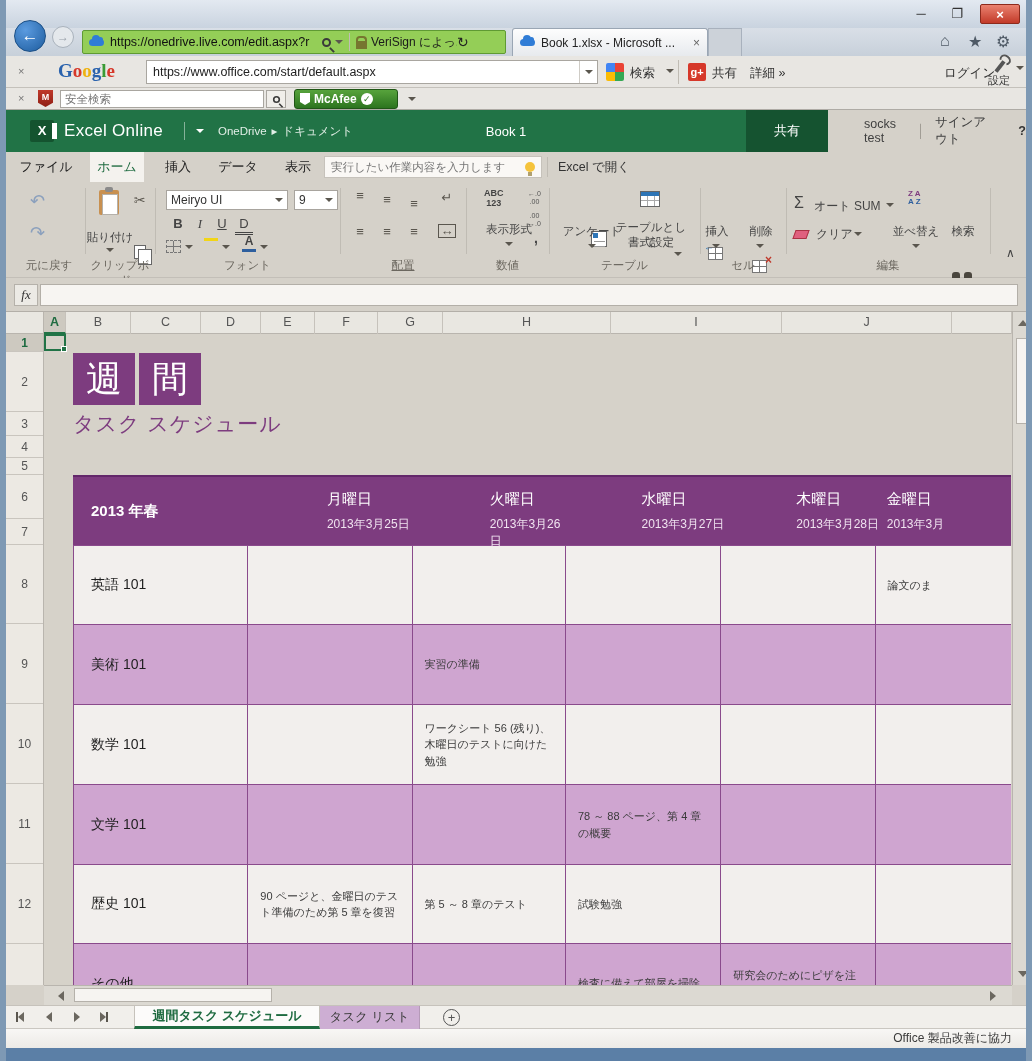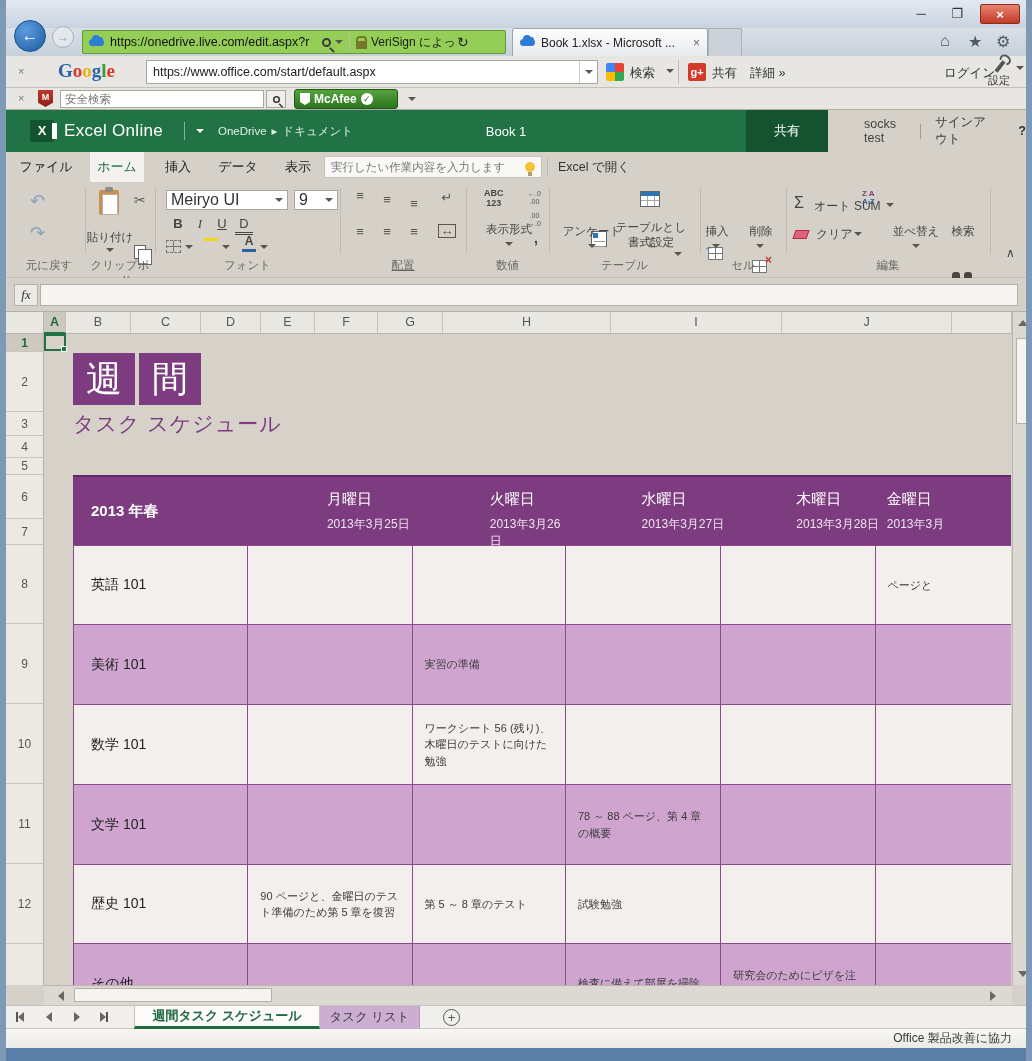--- a/index.html
+++ b/index.html
@@ -89,21 +89,21 @@
   #ribbon { left:0; top:182px; width:1020px; height:96px; background:#d5d1c9; border-bottom:1px solid #c3bfb8; }
   .glabel2 { position:absolute; top:76px; height:16px; font-size:11.5px; color:#6b675f; text-align:center; }
   .gsep { position:absolute; top:6px; height:66px; }
   .ric { color:#5a564e; }
   .undoarrow { font-size:18px; color:#8ba0bd; }
   .icon-clip { width:20px; height:25px; background:#c89050; border-radius:2px; position:relative; }
   .icon-clip::before { content:""; position:absolute; left:3px; top:4px; width:14px; height:19px; background:#fff; border:1px solid #b5b1aa; }
   .icon-clip::after { content:""; position:absolute; left:6px; top:-3px; width:8px; height:5px; background:#8a8a8a; border-radius:2px; }
   .icon-copy { width:12px; height:14px; border:1px solid #666; background:#fff; position:relative; }
   .icon-copy::after { content:""; position:absolute; left:3px; top:3px; width:12px; height:14px; border:1px solid #666; background:#fff; }
-  .selbox { background:#fff; border:1px solid #a8a49e; height:20px; display:flex; align-items:center; font-size:16px; color:#333; padding:0 4px; justify-content:space-between; }
+  .selbox { background:#fff; border:1px solid #a8a49e; height:20px; display:flex; align-items:center; font-size:12px; color:#333; padding:0 4px; justify-content:space-between; }
   .fmtbtn { font-size:13px; color:#444; width:18px; height:17px; text-align:center; line-height:16px; }
   .icon-borderbox { width:15px; height:13px; border:1px dashed #777; background:linear-gradient(#777,#777) center/100% 1px no-repeat, linear-gradient(#777,#777) center/1px 100% no-repeat; }
   .icon-fill { width:13px; height:9px; background:#8a867e; clip-path:polygon(20% 0,100% 55%,55% 100%,0 40%); }
   .cbar { display:block; width:14px; height:3px; margin-top:1px; }
   .alico { font-size:13px; color:#5a564e; width:18px; text-align:center; }
   .tinytxt { font-size:7px; color:#555; line-height:8px; text-align:center; }
   .icon-survey { width:16px; height:16px; border:1px solid #666; background:#fff; position:relative; }
   .icon-survey::before { content:""; position:absolute; left:1px; top:1px; width:5px; height:5px; background:#2e75b6; }
   .icon-survey::after { content:""; position:absolute; left:2px; top:9px; width:11px; height:4px; border-top:1px solid #999; border-bottom:1px solid #999; }
   .icon-table { width:20px; height:16px; border:1px solid #666; background:
@@ -377,21 +377,21 @@
       </div>
     <div class="rib-lbl" style="left:734px;top:42px;width:42px;">削除</div>
     <span class="abs caret" style="left:750px;top:62px;"></span>
 
     <div class="abs" style="left:788px;top:12px;font-size:16px;color:#444;">Σ</div>
     <div class="abs" style="left:808px;top:16px;font-size:12px;color:#444;">オート SUM</div>
     <span class="abs caret" style="left:880px;top:21px;"></span>
     <div class="abs icon-eraser" style="left:788px;top:48px;"></div>
     <div class="abs" style="left:810px;top:44px;font-size:12px;color:#444;">クリア</div>
     <span class="abs caret" style="left:848px;top:50px;"></span>
-    <div class="abs" style="left:856px;top:8px;">
+    <div class="abs" style="left:902px;top:8px;">
       <div class="sorttxt" style="color:#7d3c7f;">Z A</div>
       <div class="sorttxt" style="color:#2e5f9e;">A Z</div>
     </div>
     <div class="rib-lbl" style="left:878px;top:42px;width:64px;">並べ替え</div>
     <span class="abs caret" style="left:906px;top:62px;"></span>
     <div class="abs icon-binoc" style="left:946px;top:9px;"></div>
     <div class="rib-lbl" style="left:938px;top:42px;width:38px;">検索</div>
     <div class="abs" style="left:1000px;top:64px;font-size:12px;color:#444;">∧</div>
 
     <div class="gsep vsep" style="left:79px;"></div>
@@ -484,21 +484,21 @@
             <div class="t-cell">
               <div style="width: 100%;"></div>
             </div>
             <div class="t-cell">
               <div style="width: 100%;"></div>
             </div>
             <div class="t-cell">
               <div style="width: 100%;"></div>
             </div>
             <div class="t-cell">
-              <div style="width: 100%;">ページと</div>
+              <div style="width: 100%;">論文のま</div>
             </div>
           </div>
           <div class="t-row purp" style="height: 80px;">
             <div class="t-label">美術 101</div>
             <div class="t-cell">
               <div style="width: 100%;"></div>
             </div>
             <div class="t-cell">
               <div style="width: 100%;">実習の準備</div>
             </div>

